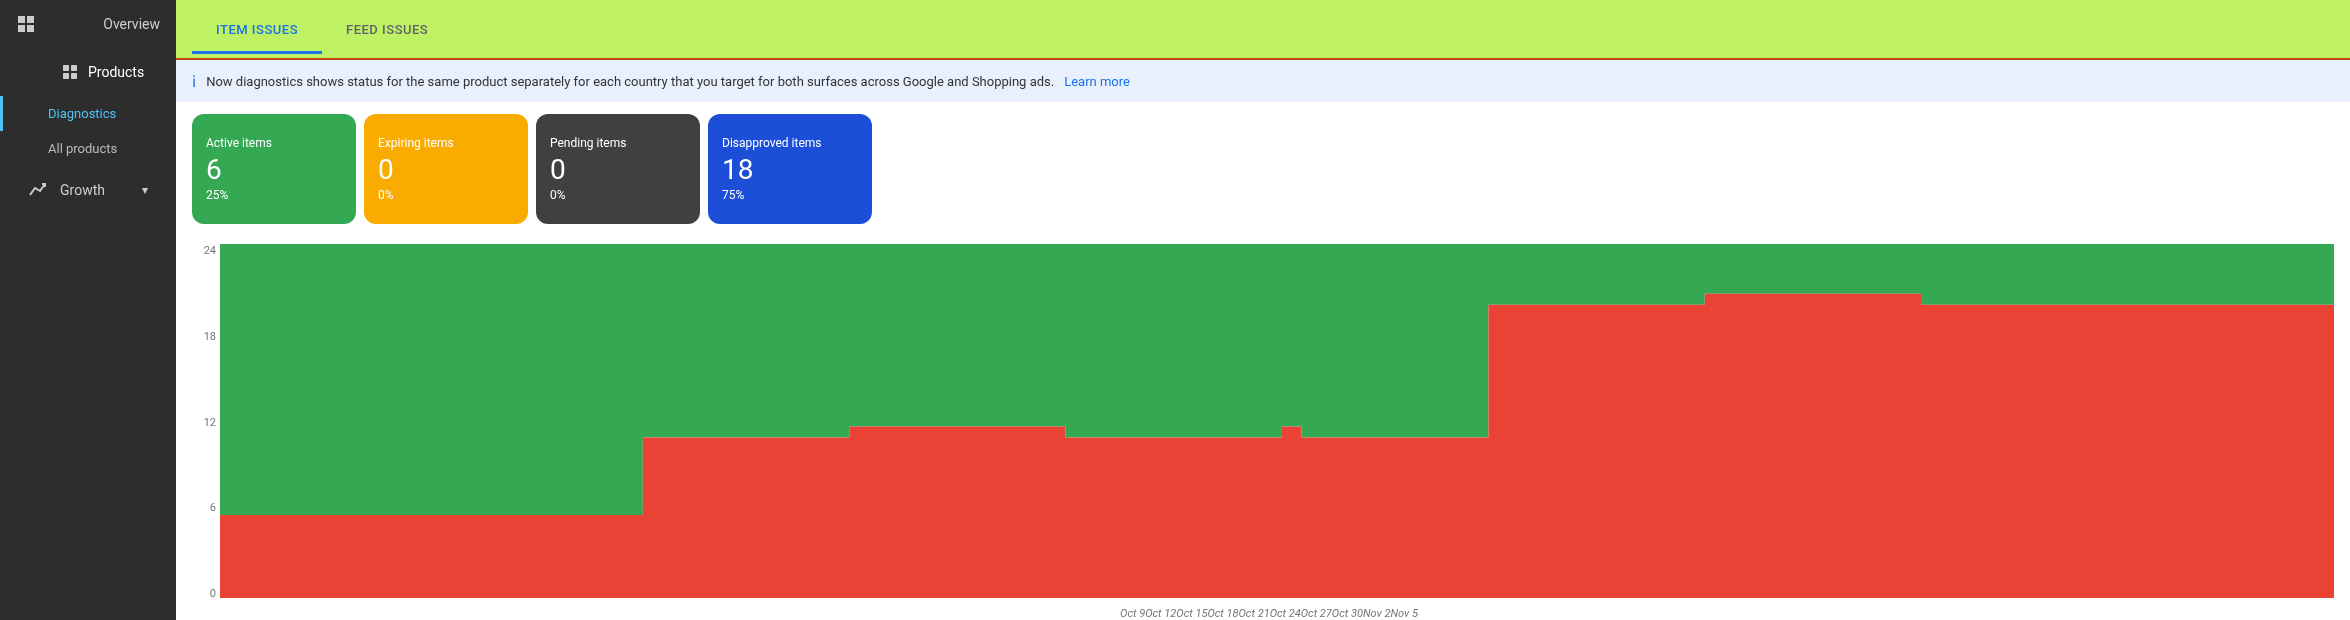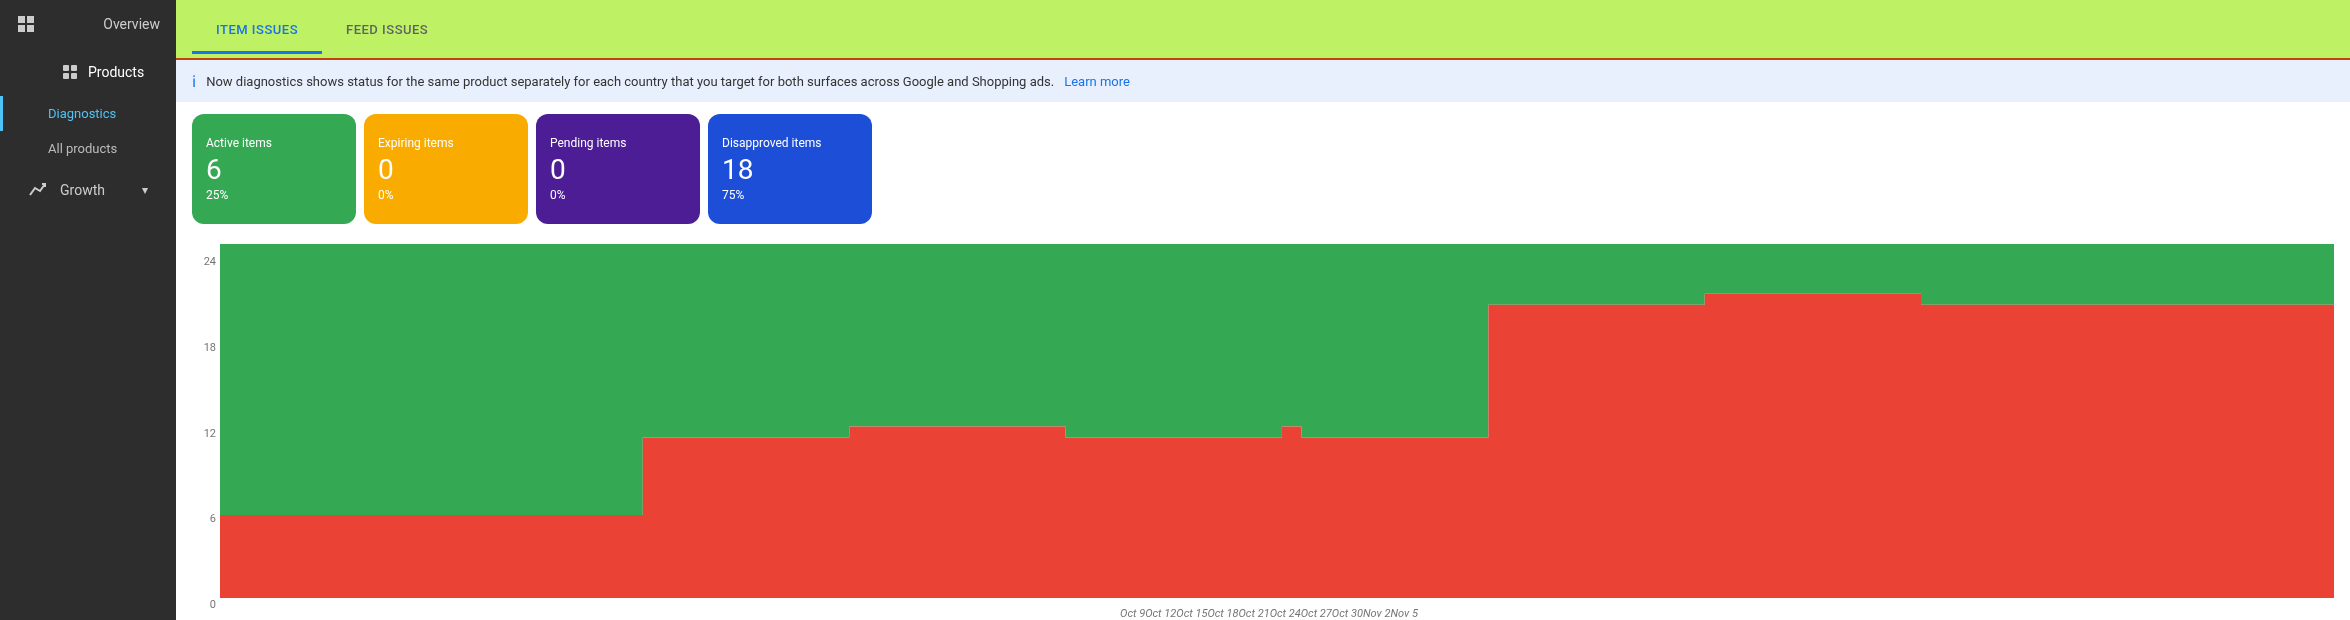--- a/index.html
+++ b/index.html
@@ -117,21 +117,21 @@
     }
     .status-card {
       width: 164px;
       padding: 22px 14px;
       border-radius: 12px;
       color: #fff;
       min-height: 70px;
     }
     .status-card.green { background: #34a853; }
     .status-card.orange { background: #f9ab00; }
-    .status-card.blue { background: #4c1d95; }
+    .status-card.blue { background: #404040; }
     .status-card.red { background: #1d4ed8; }
 
     .card-label { font-size: 12px; margin-bottom: 6px; }
     .card-number { font-size: 28px; font-weight: 400; line-height: 1; margin-bottom: 4px; }
     .card-percent { font-size: 12px; }
 
     
     .chart-area {
       flex: 1;
       padding: 8px 16px 0 16px;
@@ -145,21 +145,21 @@
     }
     .chart-svg {
       width: 100%;
       height: 100%;
     }
 
     
     .y-axis-labels {
       position: absolute;
       left: 0;
-      top: 11px;
+      top: 0;
       height: calc(100% - 20px);
       display: flex;
       flex-direction: column;
       justify-content: space-between;
       font-size: 11px;
       color: #757575;
       width: 24px;
       text-align: right;
     }
     .x-axis-labels {

